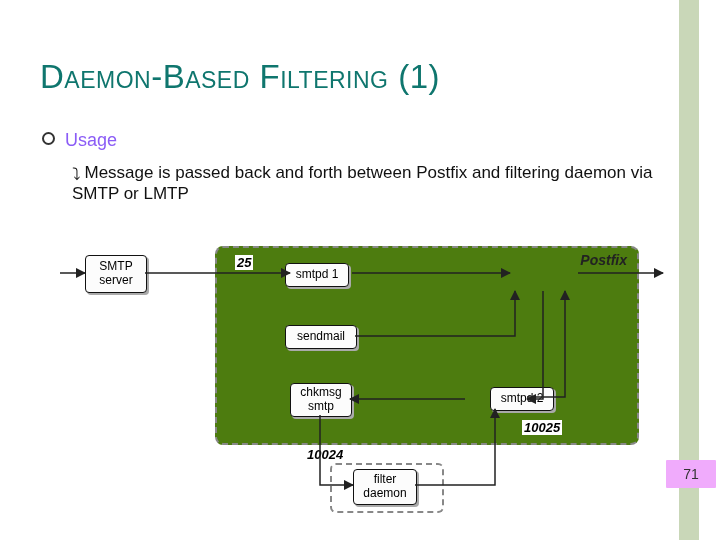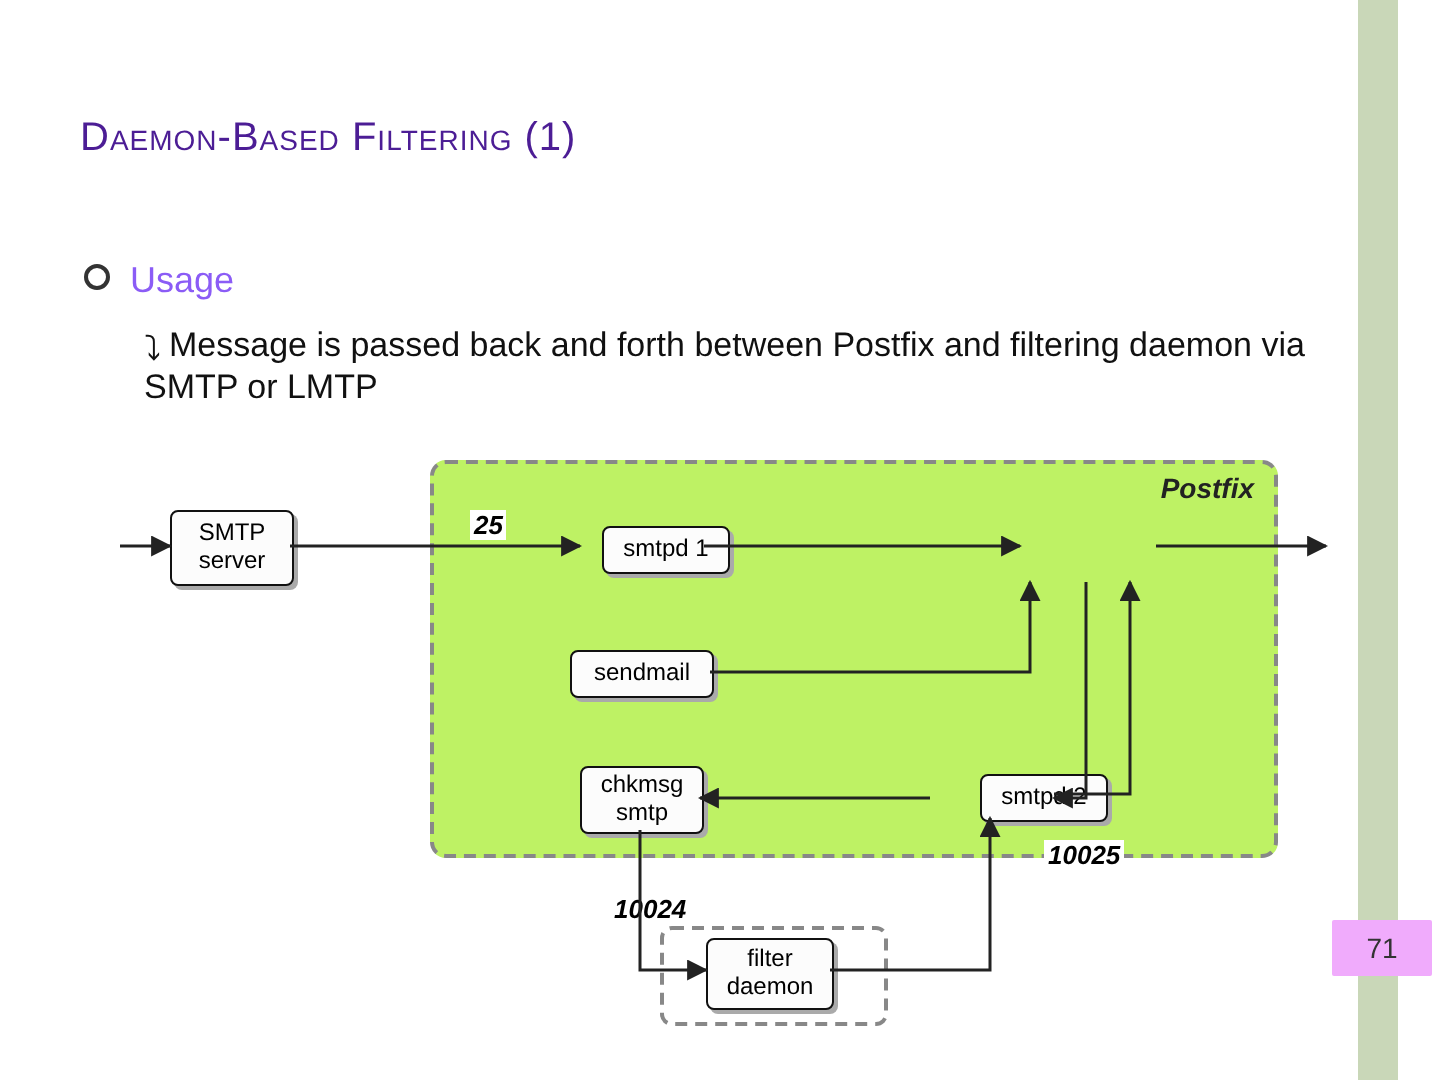--- a/index.html
+++ b/index.html
@@ -9,22 +9,22 @@
     height: 540px;
     background: #fff;
     font-family: Arial, Helvetica, sans-serif;
     position: relative;
     overflow: hidden;
   }
   .title {
     position: absolute;
     left: 40px;
     top: 58px;
-    font-size: 20px;
-    color: #4c1d95;
+    font-size: 33px;
+    color: #0f766e;
     font-variant: small-caps;
     letter-spacing: 0.5px;
   }
   .right-bar {
     position: absolute;
     top: 0;
     right: 20px;
     width: 20px;
     height: 540px;
     background: #c9d7b8;
@@ -82,24 +82,24 @@
     left: 65px;
     top: 225px;
     width: 600px;
     height: 280px;
   }
   .postfix-box {
     position: absolute;
     border: 2px dashed #888;
     border-radius: 8px;
     left: 150px;
-    top: 5px;
+    top: 21px;
     width: 420px;
     height: 195px;
-    background: #bef264;
+    background: #4d7c0f;
   }
   .postfix-label {
     position: absolute;
     right: 10px;
     top: 4px;
     font-weight: bold;
     font-style: italic;
     font-size: 14px;
     color: #222;
   }
@@ -161,21 +161,21 @@
 
   <div class="postfix-box">
     <div class="postfix-label">Postfix</div>
   </div>
 
   <div class="filter-dashed"></div>
 
   <div class="node" style="left:20px; top:30px; width:60px; height:36px;">
     <span>SMTP<br>server</span>
   </div>
-  <div class="node" style="left:236px; top:38px; width:62px; height:22px;">
+  <div class="node" style="left:220px; top:38px; width:62px; height:22px;">
     <span>smtpd 1</span>
   </div>
   <div class="node" style="left:220px; top:100px; width:70px; height:22px;">
     <span>sendmail</span>
   </div>
   <div class="node" style="left:225px; top:158px; width:60px; height:32px;">
     <span>chkmsg<br>smtp</span>
   </div>
   <div class="node" style="left:400px; top:162px; width:62px; height:22px;margin-left:25px;">
     <span>smtpd 2</span>

